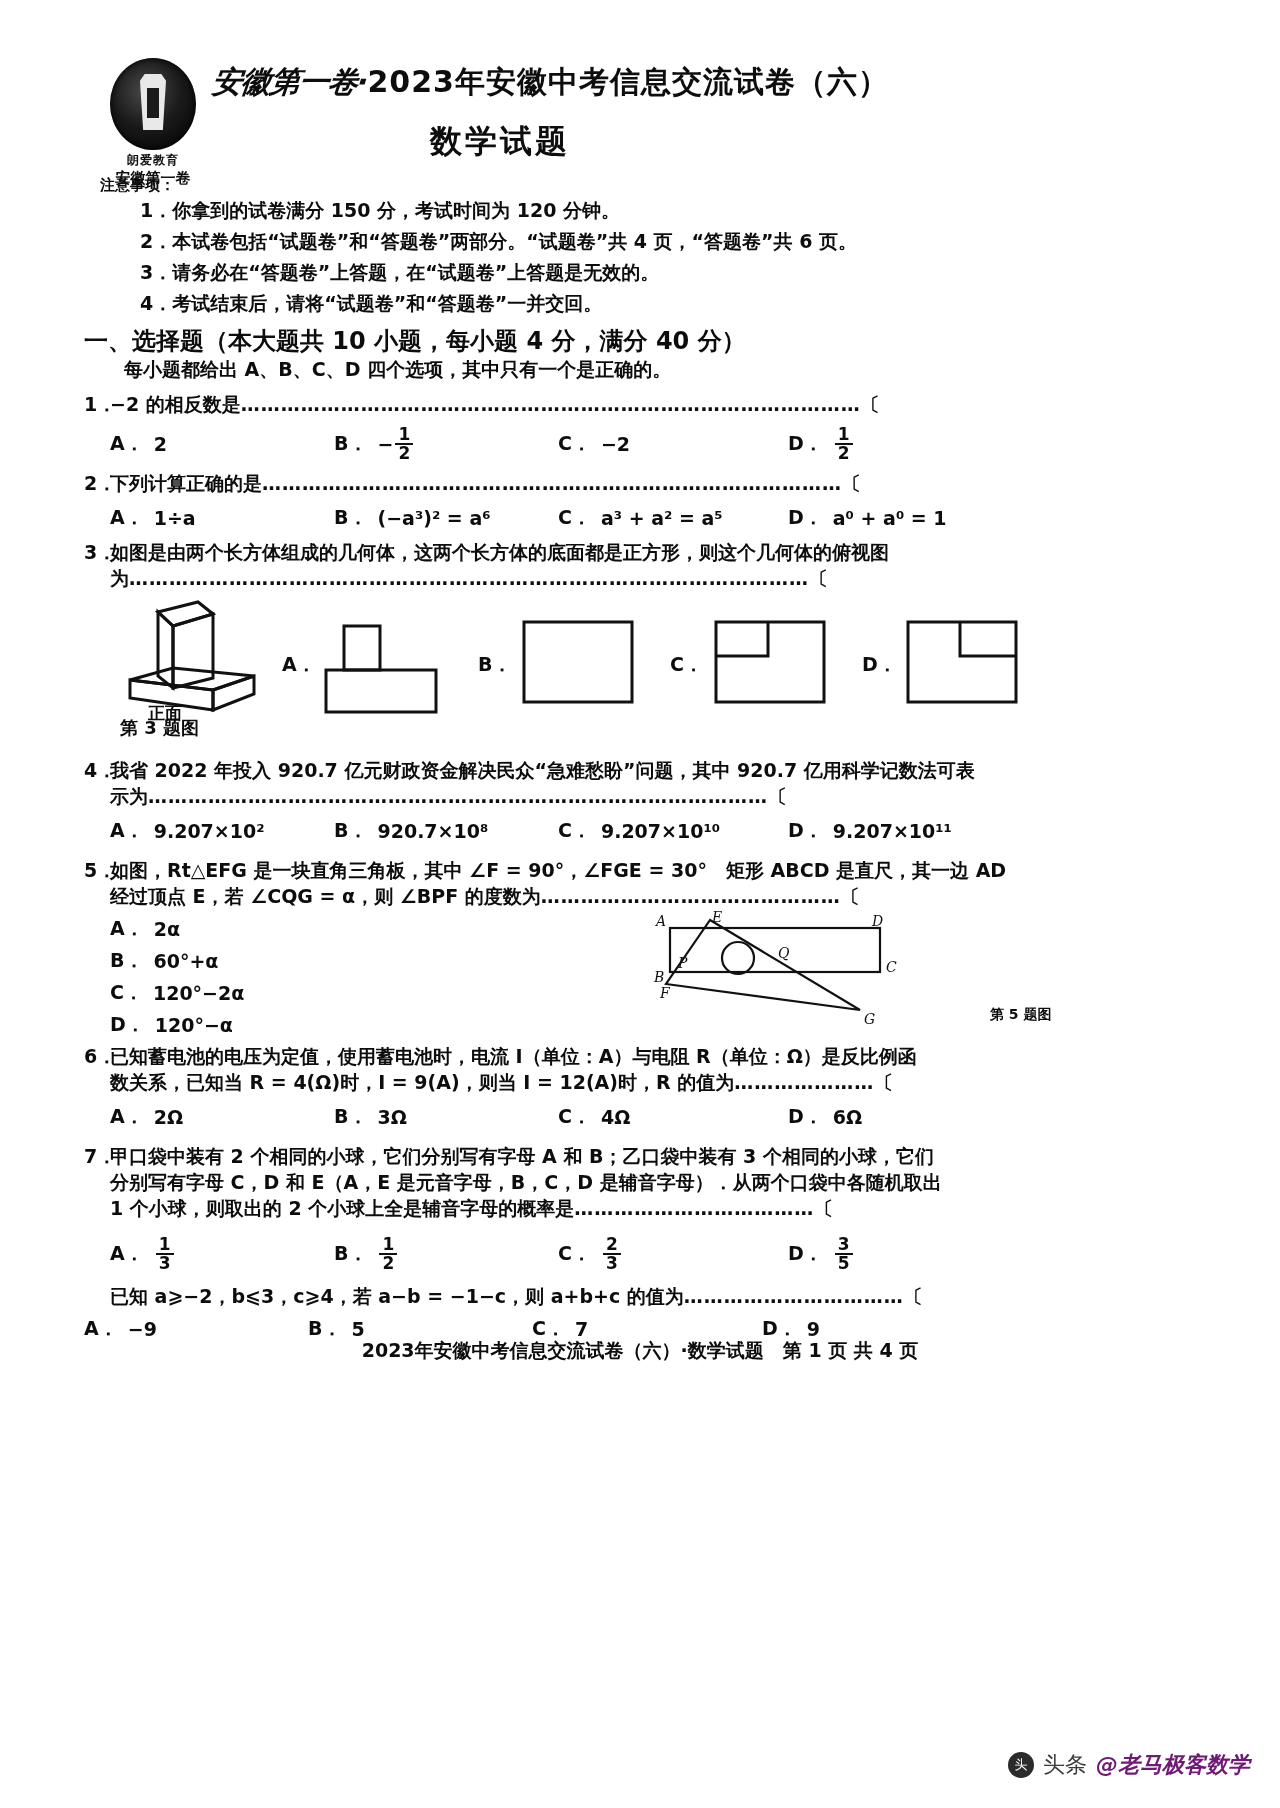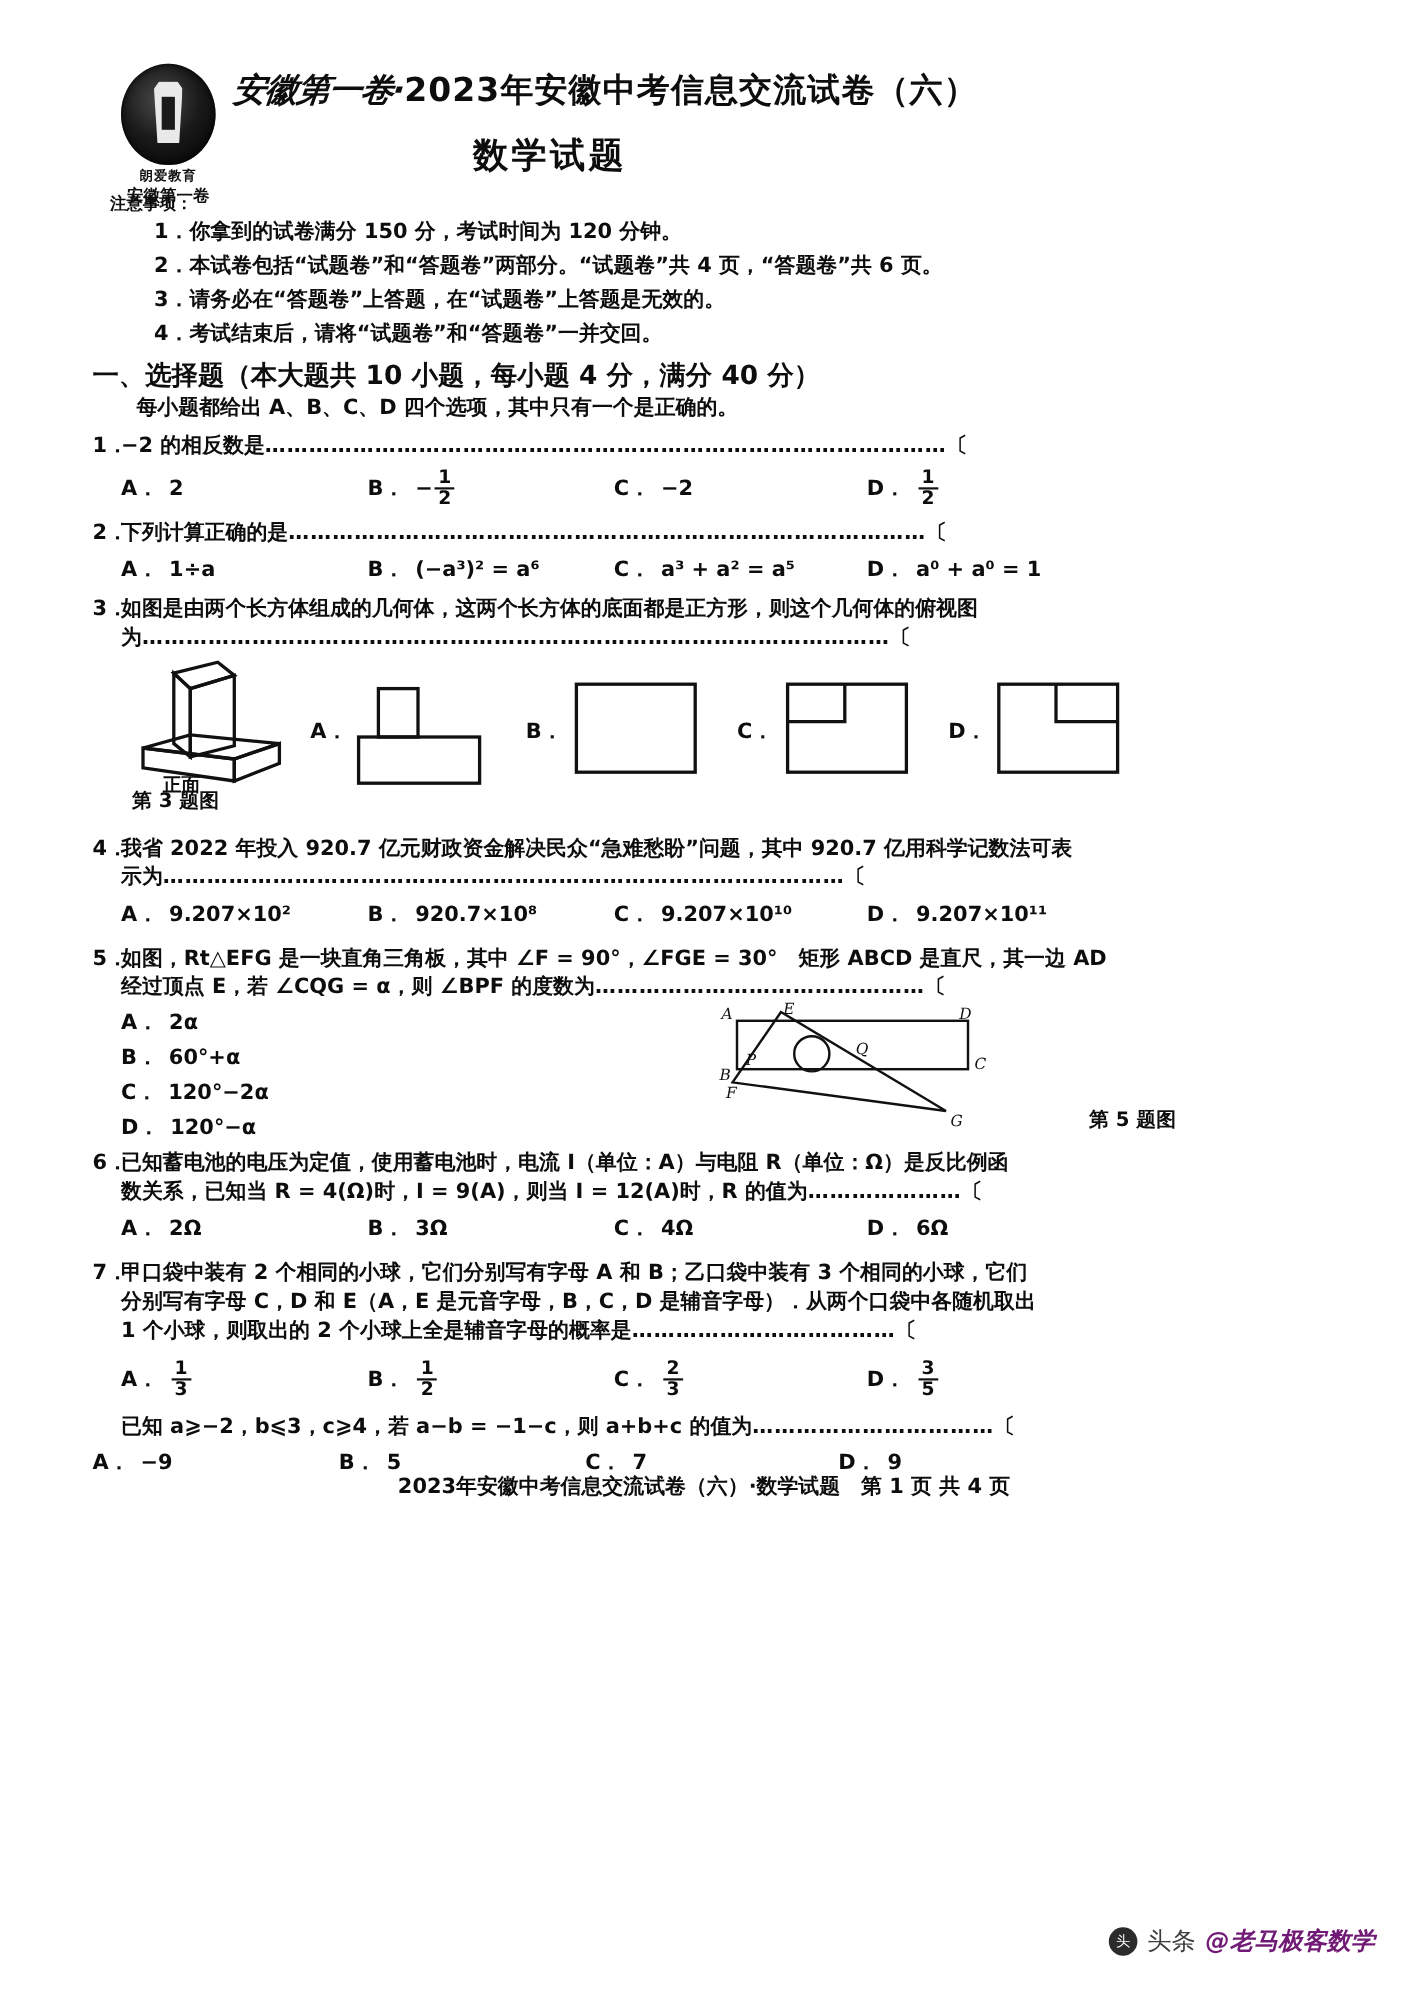--- a/index.html
+++ b/index.html
@@ -316,21 +316,21 @@
           <text x="222" y="16">D</text>
           <text x="4" y="72">B</text>
           <text x="236" y="62">C</text>
           <text x="62" y="12">E</text>
           <text x="10" y="88">F</text>
           <text x="214" y="114">G</text>
           <text x="28" y="58">P</text>
           <text x="128" y="48">Q</text>
         </g>
       </svg>
-      <div class="cap" style="position:absolute; left:990px; top:96px; font-size:18px">第 5 题图</div>
+      <div class="cap" style="position:absolute; left:990px; top:96px; font-size:14px">第 5 题图</div>
     </div>
 
     <div class="q" style="margin-top:-6px">
       <span class="q-num">6．</span><span>已知蓄电池的电压为定值，使用蓄电池时，电流 I（单位：A）与电阻 R（单位：Ω）是反比例函</span>
     </div>
     <div class="q-cont">
       <span>数关系，已知当 R = 4(Ω)时，I = 9(A)，则当 I = 12(A)时，R 的值为</span><span class="dots">…………………</span><span class="brk">〔</span>
     </div>
     <div class="opts">
       <div class="opt w1">

